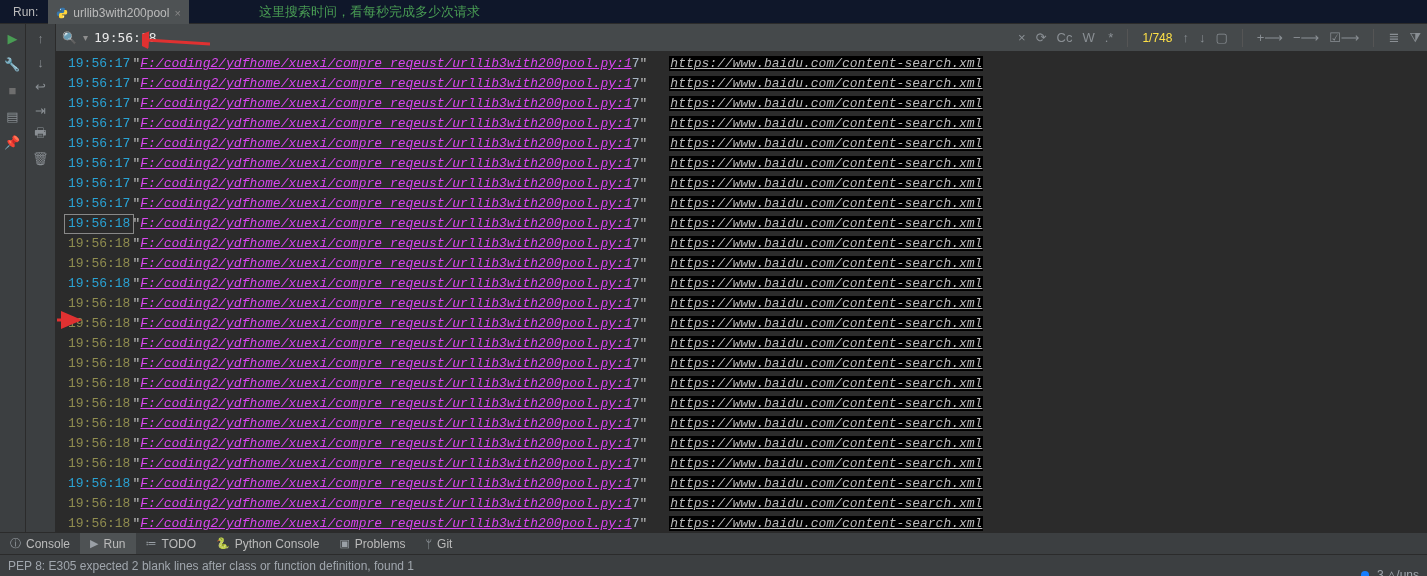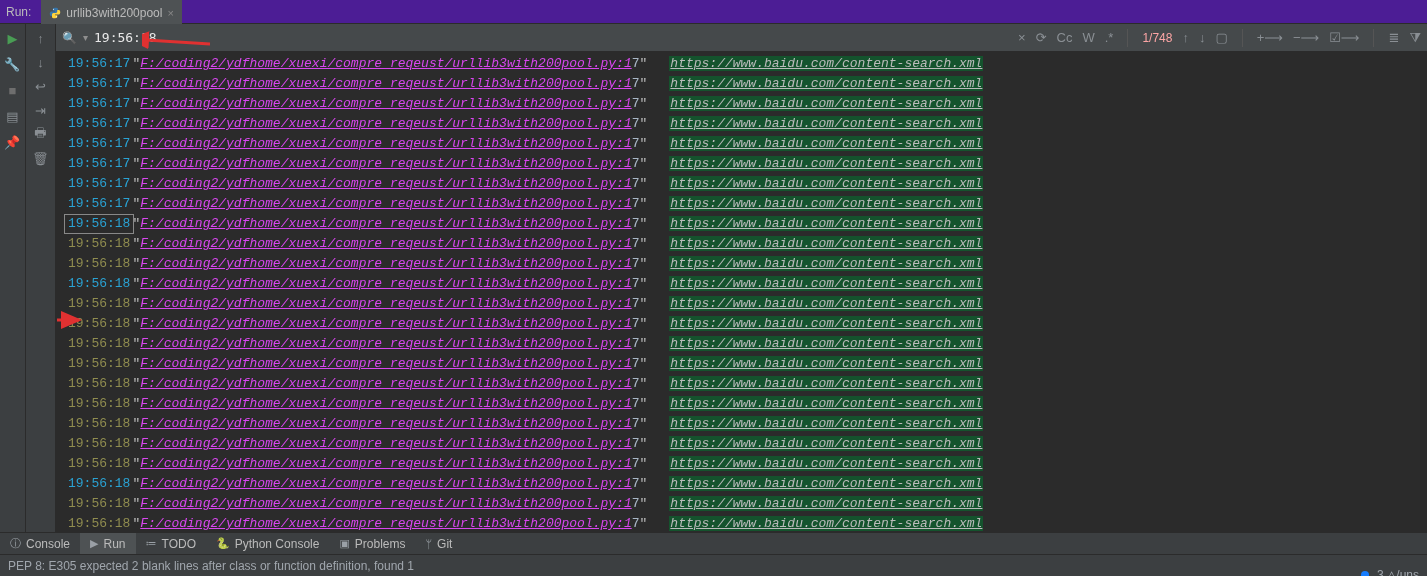--- a/index.html
+++ b/index.html
@@ -10,23 +10,23 @@
     font-size: 12px;
     width: 1427px;
     height: 576px;
     overflow: hidden;
     position: relative;
   }
   .top-bar {
     display: flex;
     align-items: center;
     height: 24px;
-    background: #4c1d95;
+    background: #0f172a;
     border-bottom: 1px solid #2b2b2b;
-    padding-left: 6px;
+    padding-left: 13px;
     gap: 10px;
   }
   .top-bar .run-label { color: #bbbbbb; font-size: 12px; }
   .tab {
     display: flex;
     align-items: center;
     gap: 5px;
     background: #4e5254;
     height: 36px;
     padding: 0 8px;
@@ -84,21 +84,21 @@
     flex: 0 0 820px;
     background: transparent;
     border: none;
     color: #e8e8e8;
     font-family: Consolas, monospace;
     font-size: 13px;
     outline: none;
   }
   .search-right { margin-left: auto; display: flex; align-items: center; gap: 10px; color: #8a8f94; }
   .search-right .sep { width:1px; height:18px; background:#555; margin:0 4px; }
-  .search-right .txt { font-size: 12px; color: #fca5a5; }
+  .search-right .txt { font-size: 12px; color: #fde047; }
   .search-right .ic2 { cursor:pointer; font-size:13px; }
 
   .console {
     flex: 1;
     overflow: hidden;
     font-family: Consolas, "Courier New", monospace;
     font-size: 13px;
     line-height: 20px;
     padding: 2px 0;
   }
@@ -115,21 +115,21 @@
   .ts.boxed { color: #2aa1d2; background:transparent; position:relative; }
   .ts.boxed::before {
     content:""; position:absolute; left:-2px; top:0; right:-2px; bottom:0;
     border:1px solid #888;
   }
   .quote { color: #bbbbbb; }
   .path { color: #d946ef; font-style: italic; text-decoration: underline; }
   .lineno7 { color: #a9b7c6; }
   .url-hl {
     color: #bbbbbb; font-style: italic; text-decoration: underline;
-    background: #14532d; padding: 0 1px;
+    background: #000000; padding: 0 1px;
   }
   .gap { display:inline-block; width: 22px; }
 
   .bottom-tabs {
     height: 22px;
     background: #3c3f41;
     border-top: 1px solid #2b2b2b;
     display: flex; align-items: center;
     gap: 0;
     font-size: 12px;
@@ -171,20 +171,21 @@
       <svg viewBox="0 0 16 16">
           <path fill="#3776ab" d="M8 1C5 1 5 3 5 3v2h3v1H3S1 6 1 9s2 3 2 3h2v-2s0-2 2-2h3s2 0 2-2V3s0-2-2-2H8z"></path>
           <circle cx="6" cy="3" r=".7" fill="#fff"></circle>
           <path fill="#ffd43b" d="M8 15c3 0 3-2 3-2v-2H8v-1h5s2 0 2-3-2-3-2-3h-2v2s0 2-2 2H6s-2 0-2 2v3s0 2 2 2h2z"></path>
           <circle cx="10" cy="13" r=".7" fill="#fff"></circle>
         </svg>
     </span>
     <span>urllib3with200pool</span>
     <span class="close-x">×</span>
   </div>
+  <span class="green-text">这里搜索时间，看每秒完成多少次请求</span>
 </div>
 
 <div class="body-row">
   <div class="left-gutter">
     <span class="ic" style="color:#499c54">▶</span>
     <span class="ic">🔧</span>
     <span class="ic" style="color:#6e6e6e">■</span>
     <span class="ic">▤</span>
     <span class="ic">📌</span>
   </div>

